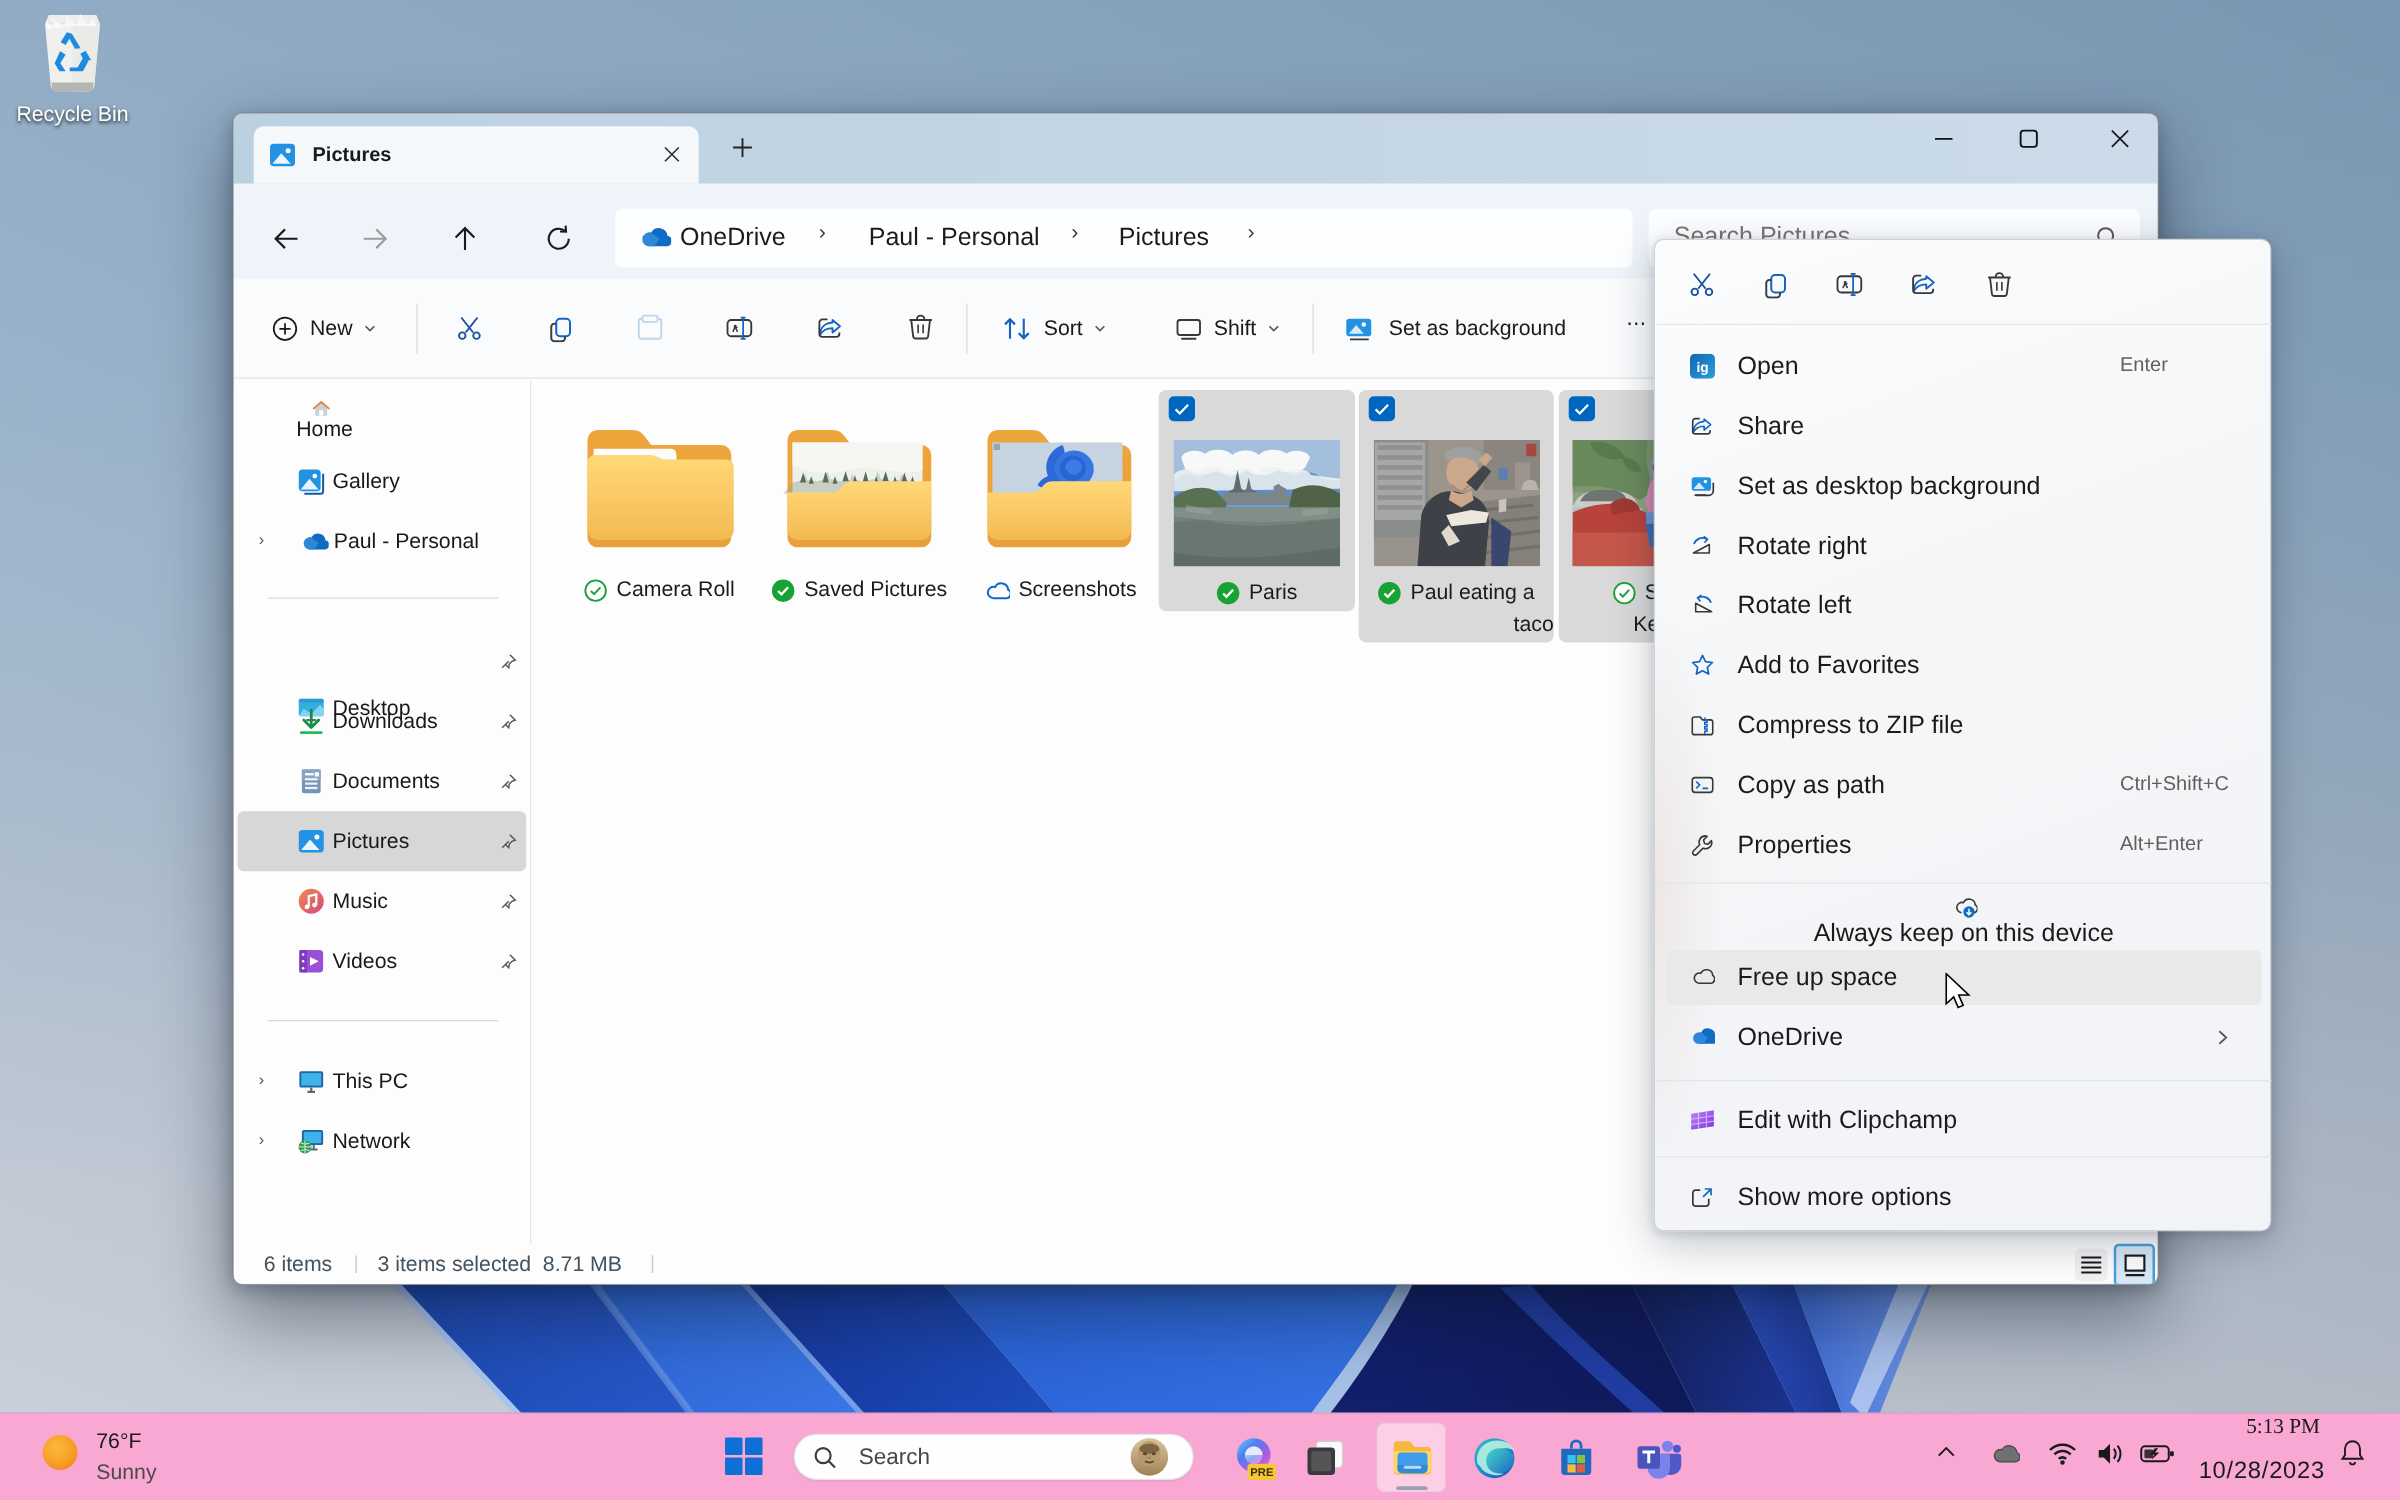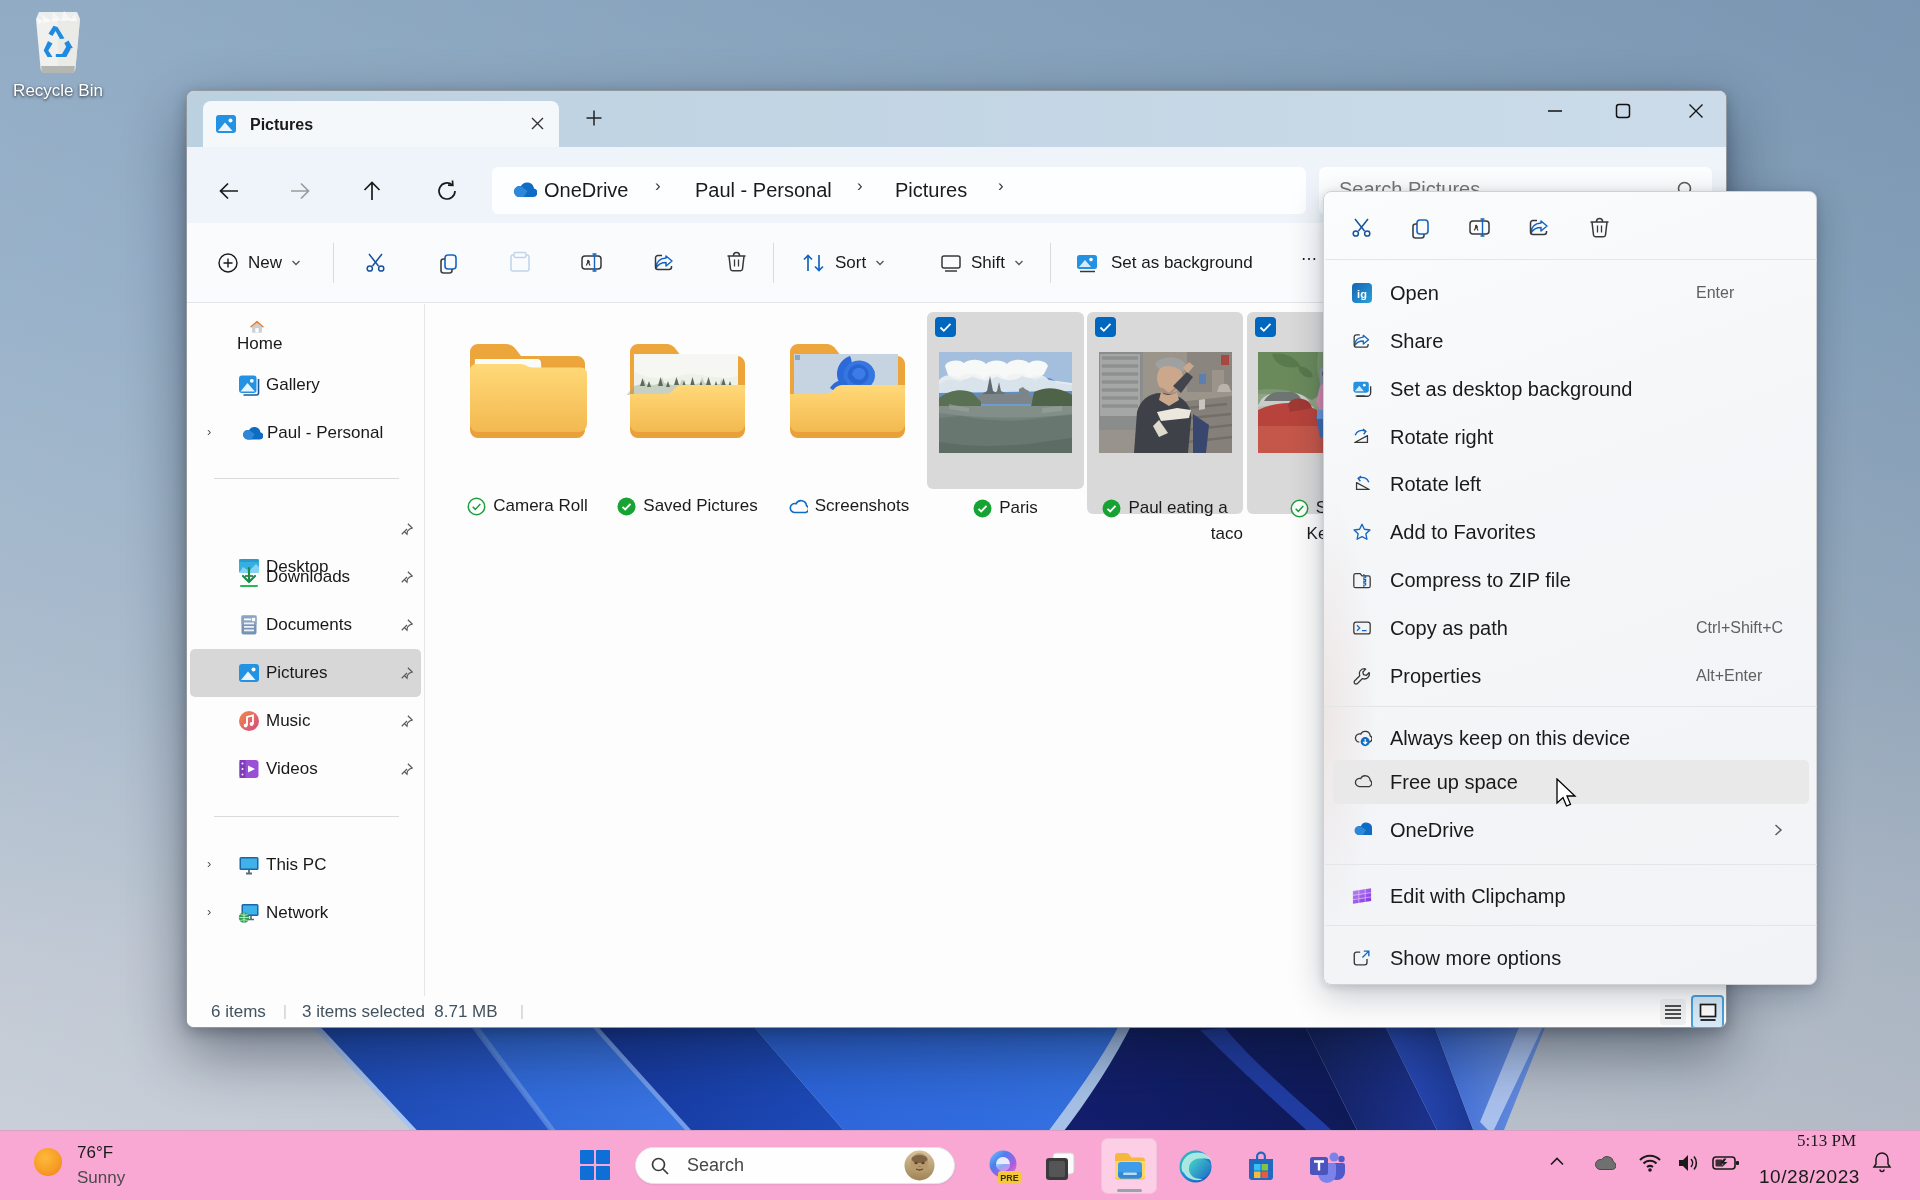--- a/index.html
+++ b/index.html
@@ -16,21 +16,21 @@
 #winbody { position:absolute; left:0; top:213px; width:100%; height:692px; background:#fdfdfd; }
 #statusbar { position:absolute; left:0; top:905px; width:100%; height:33px; background:#fdfdfd; }
 .crumbtxt { font-size:20px; color:#1b1b1b; }
 .sep-v { position:absolute; width:1px; background:#d9dbdd; }
 .tool-item { position:absolute; display:flex; align-items:center; font-size:17px; color:#1a1a1a; }
 
 .side-row { position:absolute; display:flex; align-items:center; font-size:17px; color:#191919; }
 .pin { position:absolute; width:14px; height:14px; }
 
 .tile-sel { position:absolute; background:#d9d9d9; border-radius:6px; }
-.filelabel { position:absolute; font-size:17px; color:#1b1b1b; display:flex; align-items:center; gap:7px;margin-top:34px; }
+.filelabel { position:absolute; font-size:17px; color:#1b1b1b; display:flex; align-items:center; gap:7px; }
 .chk { position:absolute; width:21px; height:20px; background:#0067c0; border-radius:4px; display:flex; align-items:center; justify-content:center; }
 
 #menu { position:absolute; left:1323px; top:191px; width:494px; height:794px; border-radius:8px; background:linear-gradient(160deg,#fbfcfd 0%, #f4f6f8 40%, #f1f3f6 100%); border:1px solid #cfd1d4; box-shadow:0 10px 34px rgba(10,20,40,0.24), 0 2px 8px rgba(10,20,40,0.14); }
 .m-row { position:absolute; left:9px; width:476px; height:44px; display:flex; align-items:center; font-size:20px; color:#1a1a1a; }
 .m-icon { width:20px; height:20px; margin-left:19px; margin-right:18px; flex:0 0 auto; }
 .m-sc { position:absolute; left:363px; font-size:16px; color:#606060; }
 .m-sep { position:absolute; left:1px; width:492px; height:1px; background:#e4e5e7; }
 
 #taskbar { position:absolute; left:0; top:1130px; width:1920px; height:70px; background:#f9a8d4; border-top:1px solid rgba(130,140,155,0.25); }
 .tray-ico { position:absolute; top:22px; }
@@ -673,21 +673,21 @@
       <span class="m-sc">Ctrl+Shift+C</span>
   </div>
   <div class="m-row" style="top:462px;">
     <svg class="m-icon" viewBox="0 0 22 22">
         <path d="M13.5,3 a5.5,5.5 0 0 0 -5,7.8 L3,16.3 a2.1,2.1 0 0 0 3,3 L11.5,13.8 a5.5,5.5 0 0 0 7.4,-6.6 l-3.2,3.2 -3,-0.8 -0.8,-3 3.2,-3.2 a5.5,5.5 0 0 0 -1.6,-0.4 Z" fill="none" stroke="#383838" stroke-width="1.4" stroke-linejoin="round"></path>
       </svg>
     <span>Properties</span>
       <span class="m-sc">Alt+Enter</span>
   </div>
   <div class="m-sep" style="top:514px;"></div>
-  <div class="m-row" style="top:524px;">
+  <div class="m-row" style="top:524px;flex-direction:column;">
     <svg class="m-icon" viewBox="0 0 22 22">
         <path d="M8,15.5 a4.5,4.5 0 1 1 1.6,-8.8 a5.5,5.5 0 0 1 10.4,2 a3.6,3.6 0 0 1 -1.4,6.8" fill="none" stroke="#383838" stroke-width="1.4"></path>
         <circle cx="14.5" cy="15" r="5" fill="#0f6cc4"></circle>
         <path d="M14.5,12.2 v5 M12.3,15.2 l2.2,2.2 2.2,-2.2" stroke="#fff" stroke-width="1.3" fill="none"></path>
       </svg>
     <span>Always keep on this device</span>
   </div>
   <div class="abs" style="left:9px; top:568px; width:476px; height:44px; background:#e9e9ea; border-radius:5px;"></div>
   <div class="m-row" style="top:568px;">
     <svg class="m-icon" viewBox="0 0 22 22">

